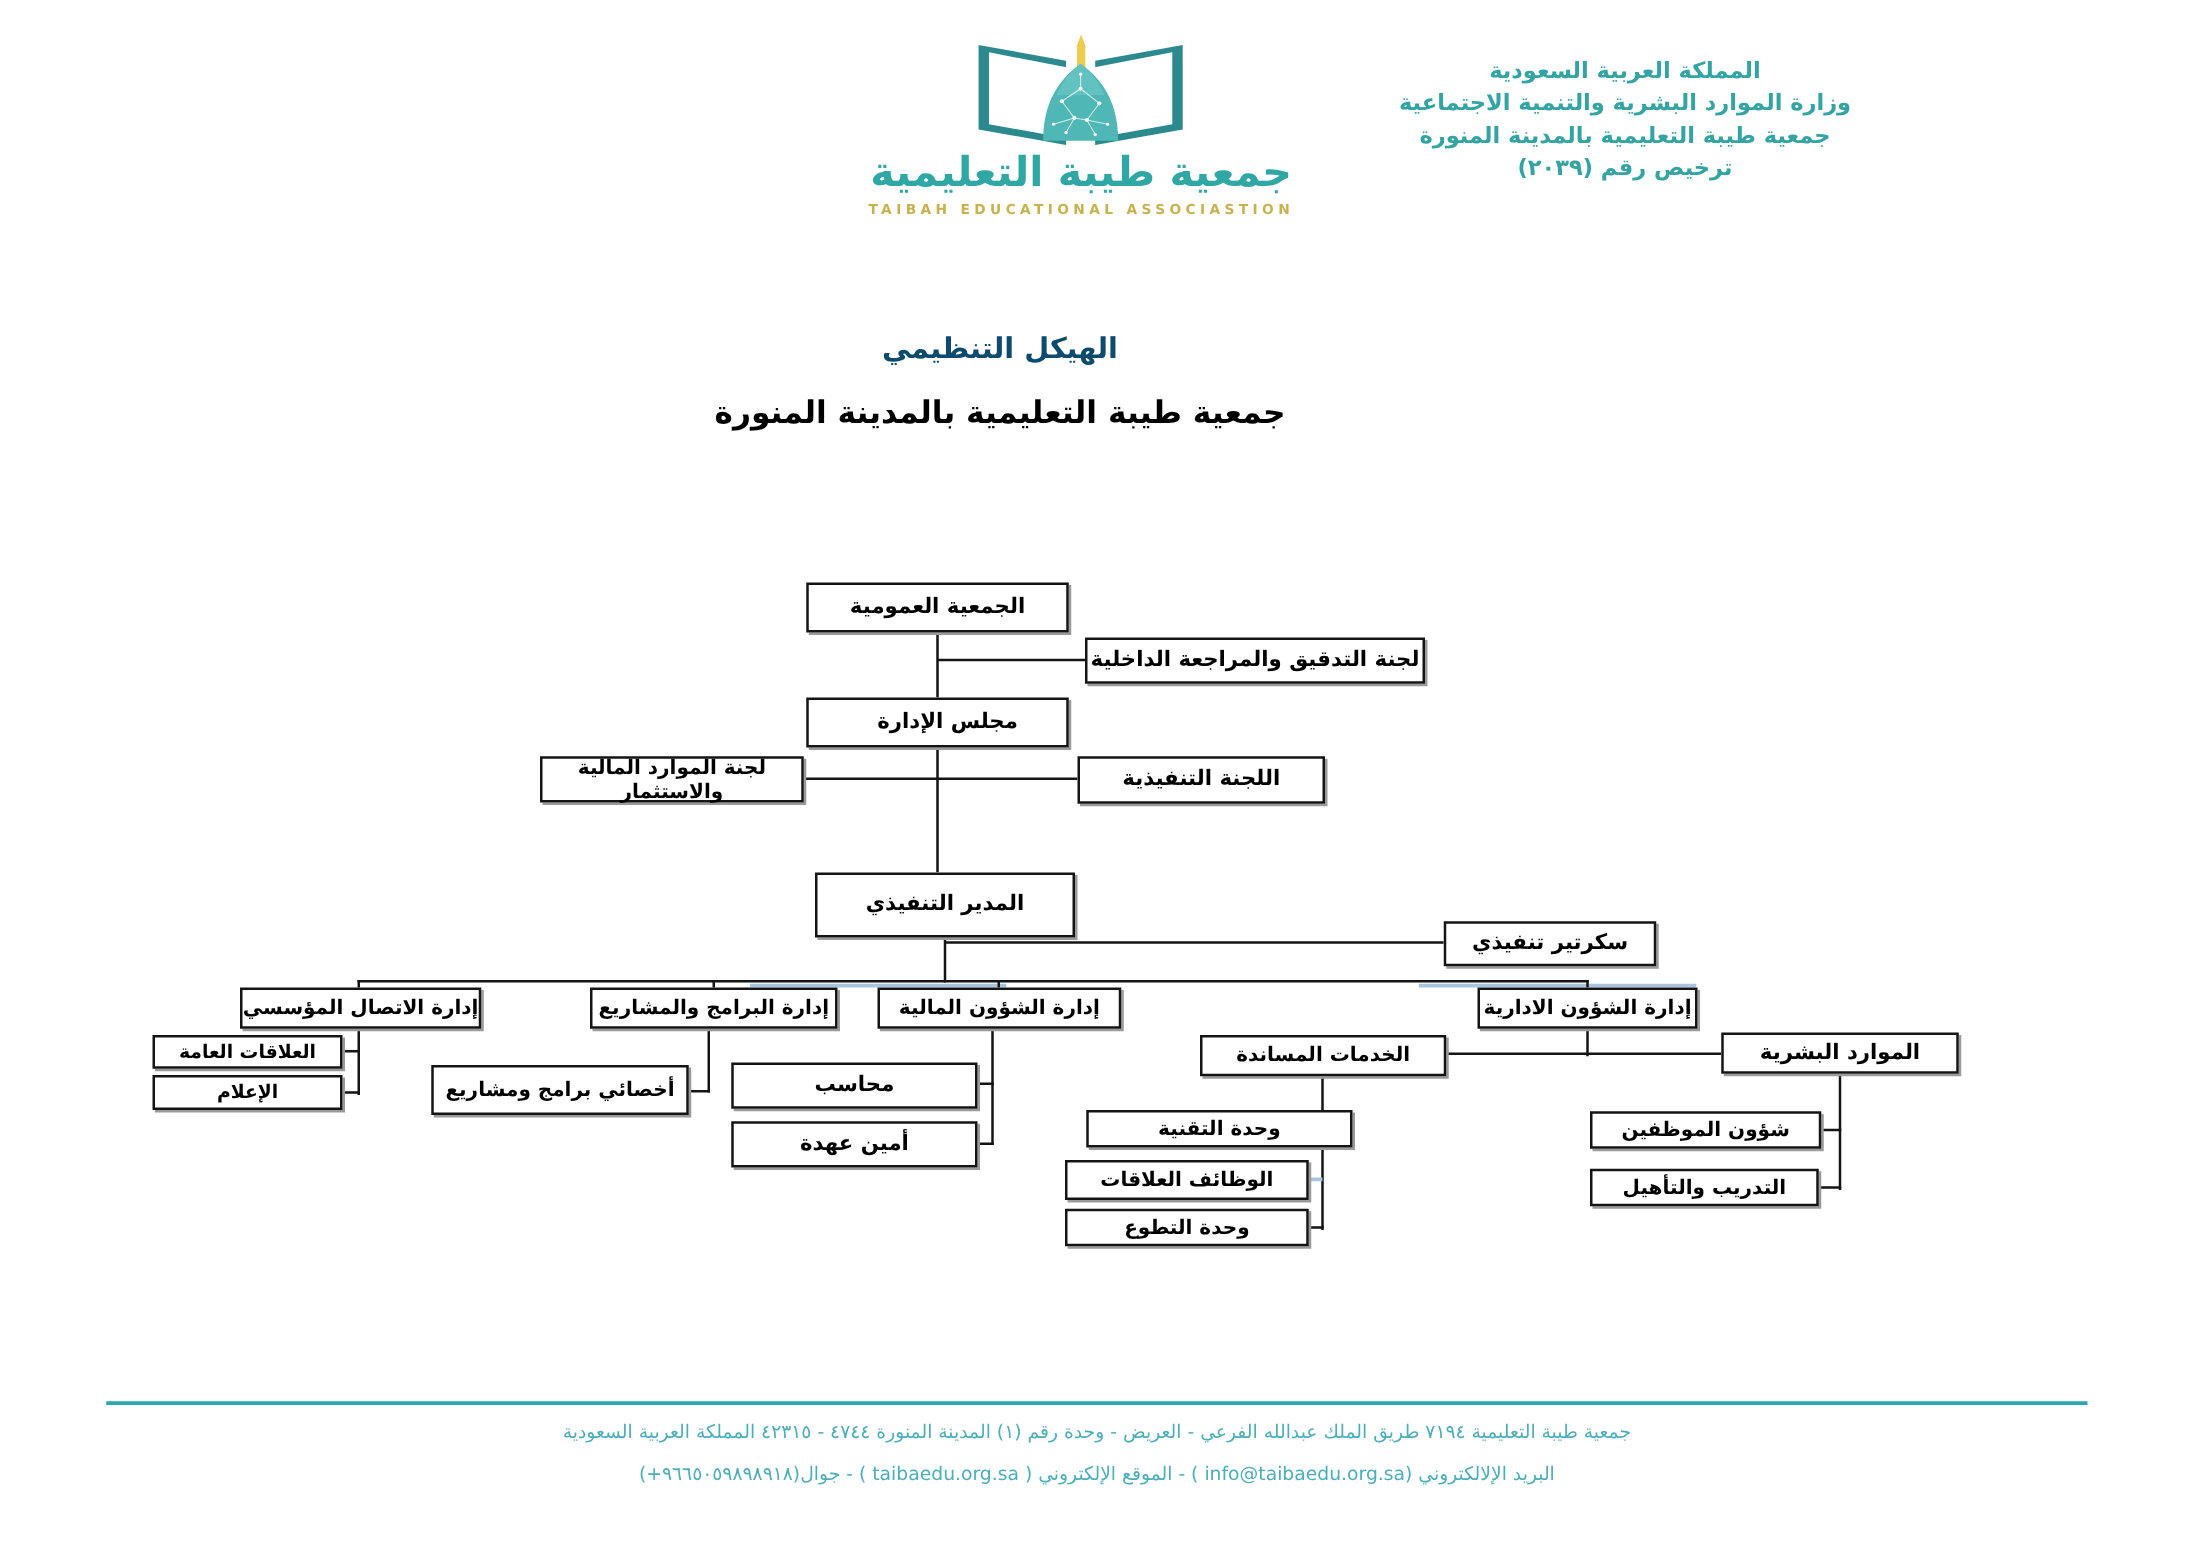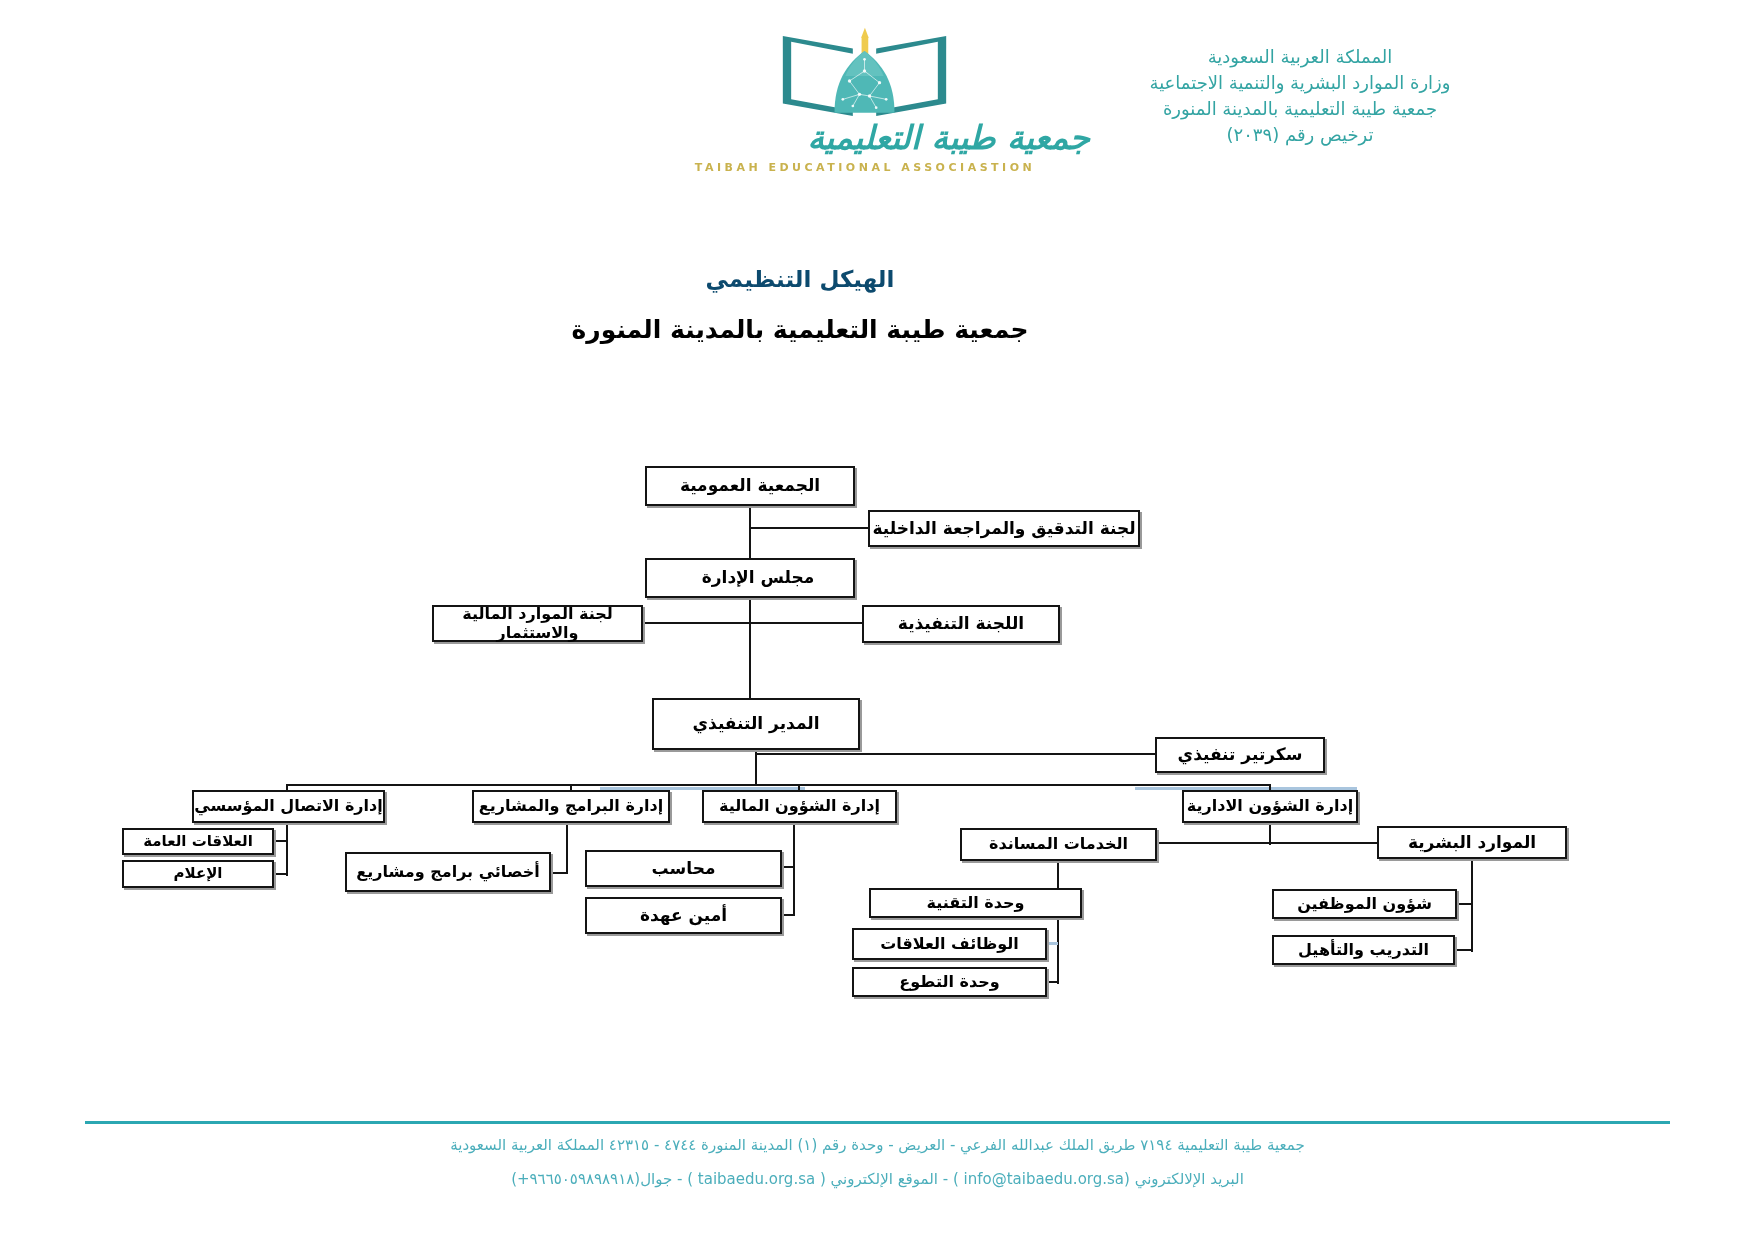--- a/index.html
+++ b/index.html
@@ -7,23 +7,23 @@
         font-family:"DejaVu Sans",sans-serif;}
   
   .node{position:absolute;background:#fff;border:2px solid #141414;box-shadow:2px 2px 0 #9a9a9a;
         display:flex;align-items:center;justify-content:center;text-align:center;
         font-weight:bold;color:#000;direction:rtl;font-size:17px;line-height:1.15;box-sizing:border-box;}
   .hline{position:absolute;height:2px;background:#141414;}
   .vline{position:absolute;width:2px;background:#141414;}
   .blueline{position:absolute;height:3px;background:#A9C5DE;}
   
   .authority{position:absolute;left:1020px;top:44px;width:560px;text-align:center;
-             color:#33A4A3;font-weight:normal;font-size:18px;line-height:1.45;direction:rtl;}
-  .logo-ar{position:absolute;left:640px;top:118px;width:450px;text-align:right;color:#2FA7A4;
-           font-weight:bold;font-size:33px;direction:rtl;font-style:italic;}
+             color:#33A4A3;font-weight:bold;font-size:18px;line-height:1.45;direction:rtl;}
+  .logo-ar{position:absolute;left:640px;top:118px;width:450px;text-align:center;color:#2FA7A4;
+           font-weight:bold;font-size:33px;direction:rtl;}
   .logo-en{position:absolute;left:630px;top:161px;width:470px;text-align:center;color:#C9B24E;
            font-weight:bold;font-size:11px;letter-spacing:3.5px;}
   
   .title1{position:absolute;left:450px;top:266px;width:700px;text-align:center;
           font-weight:bold;font-size:23px;color:#0c4a6e;direction:rtl;}
   .title2{position:absolute;left:450px;top:315px;width:700px;text-align:center;
           font-weight:bold;font-size:25px;color:#000;direction:rtl;}
   
   .footer-rule{position:absolute;left:85px;top:1121px;width:1585px;height:3px;background:#2BA7B2;}
   .footer-line{position:absolute;left:0;width:1755px;text-align:center;color:#4BAEBB;

